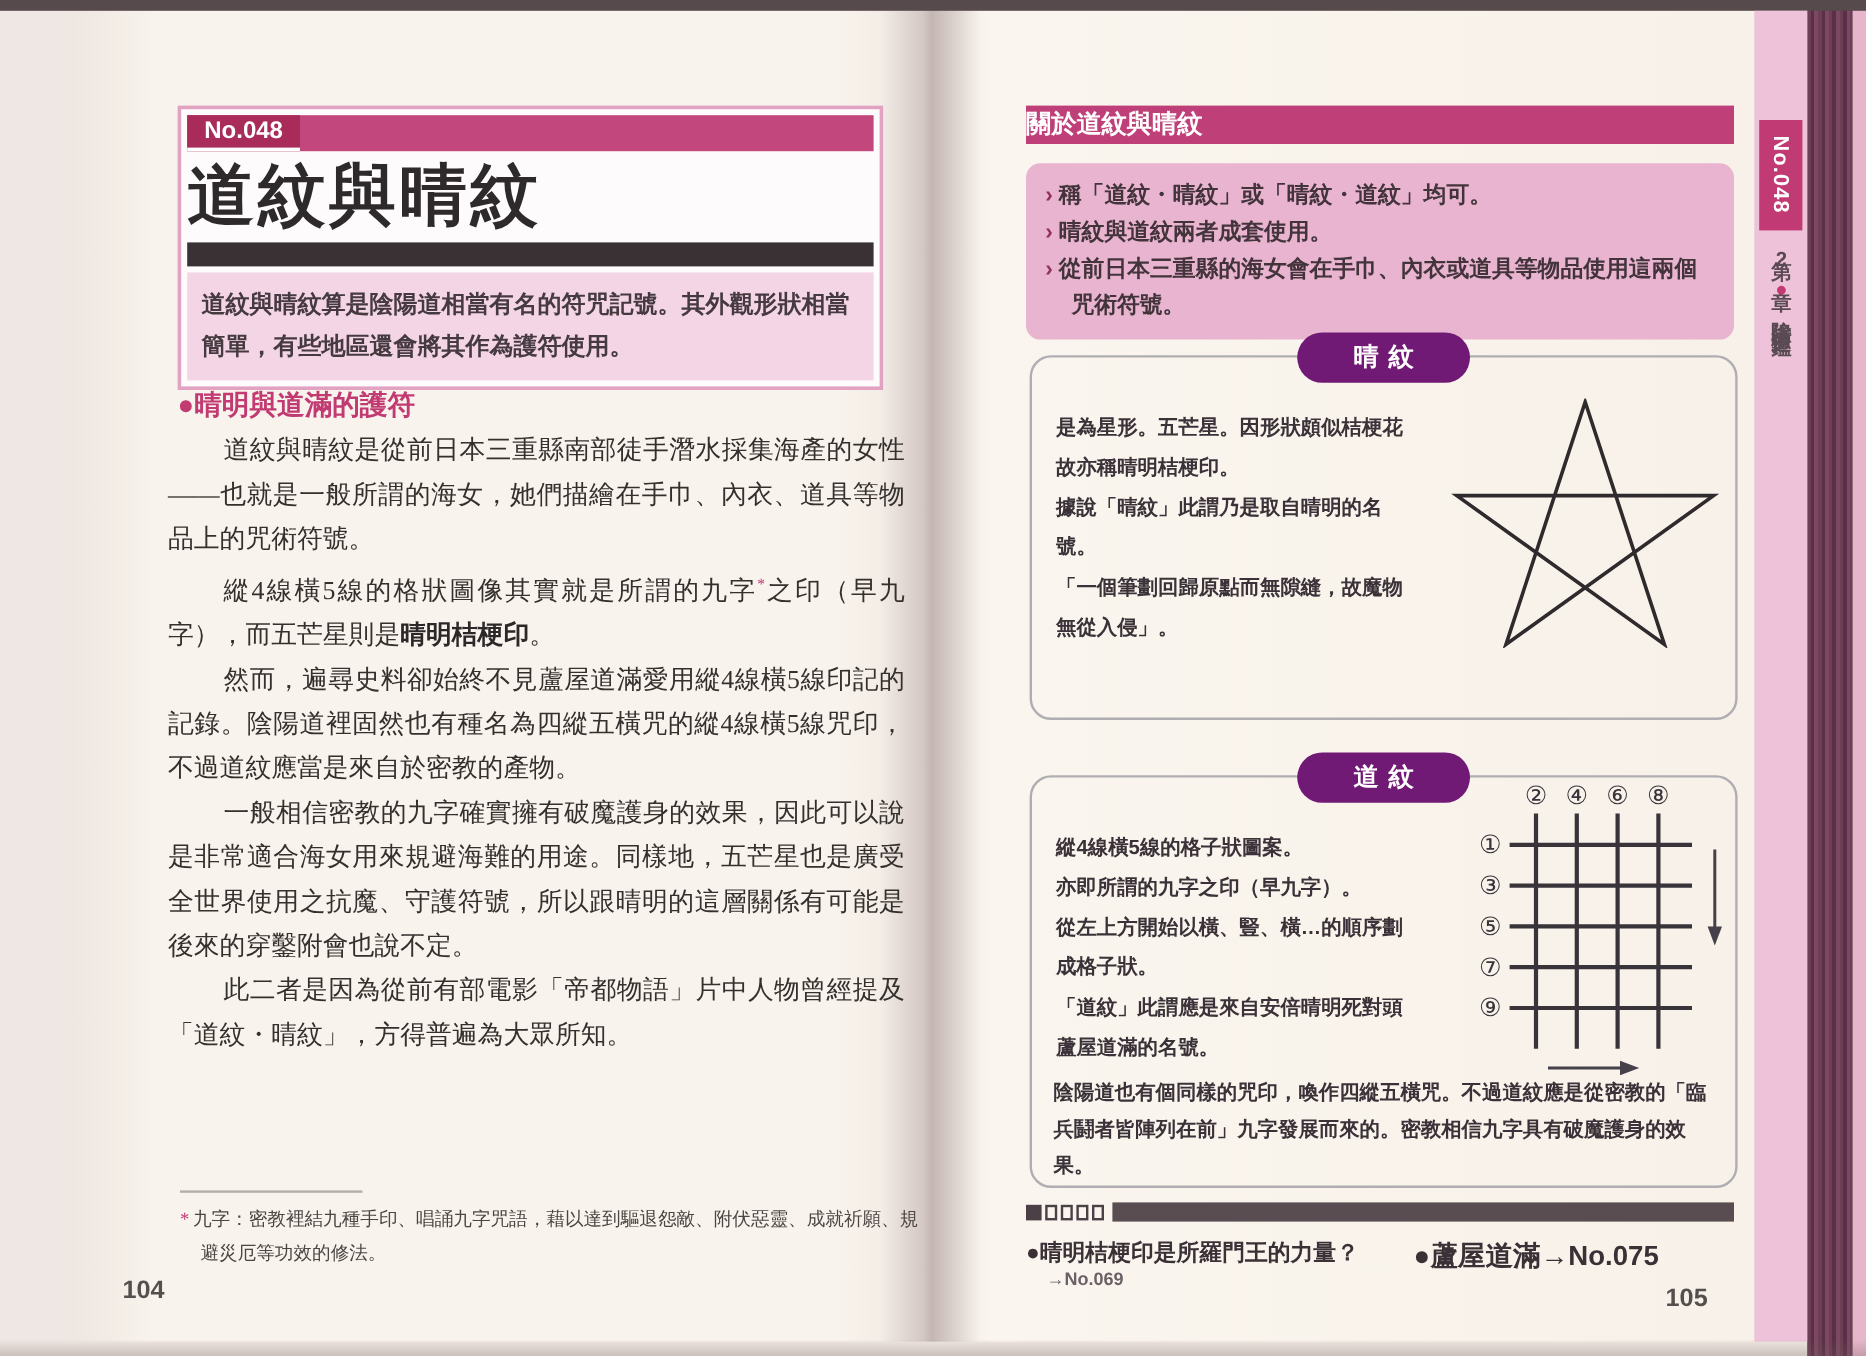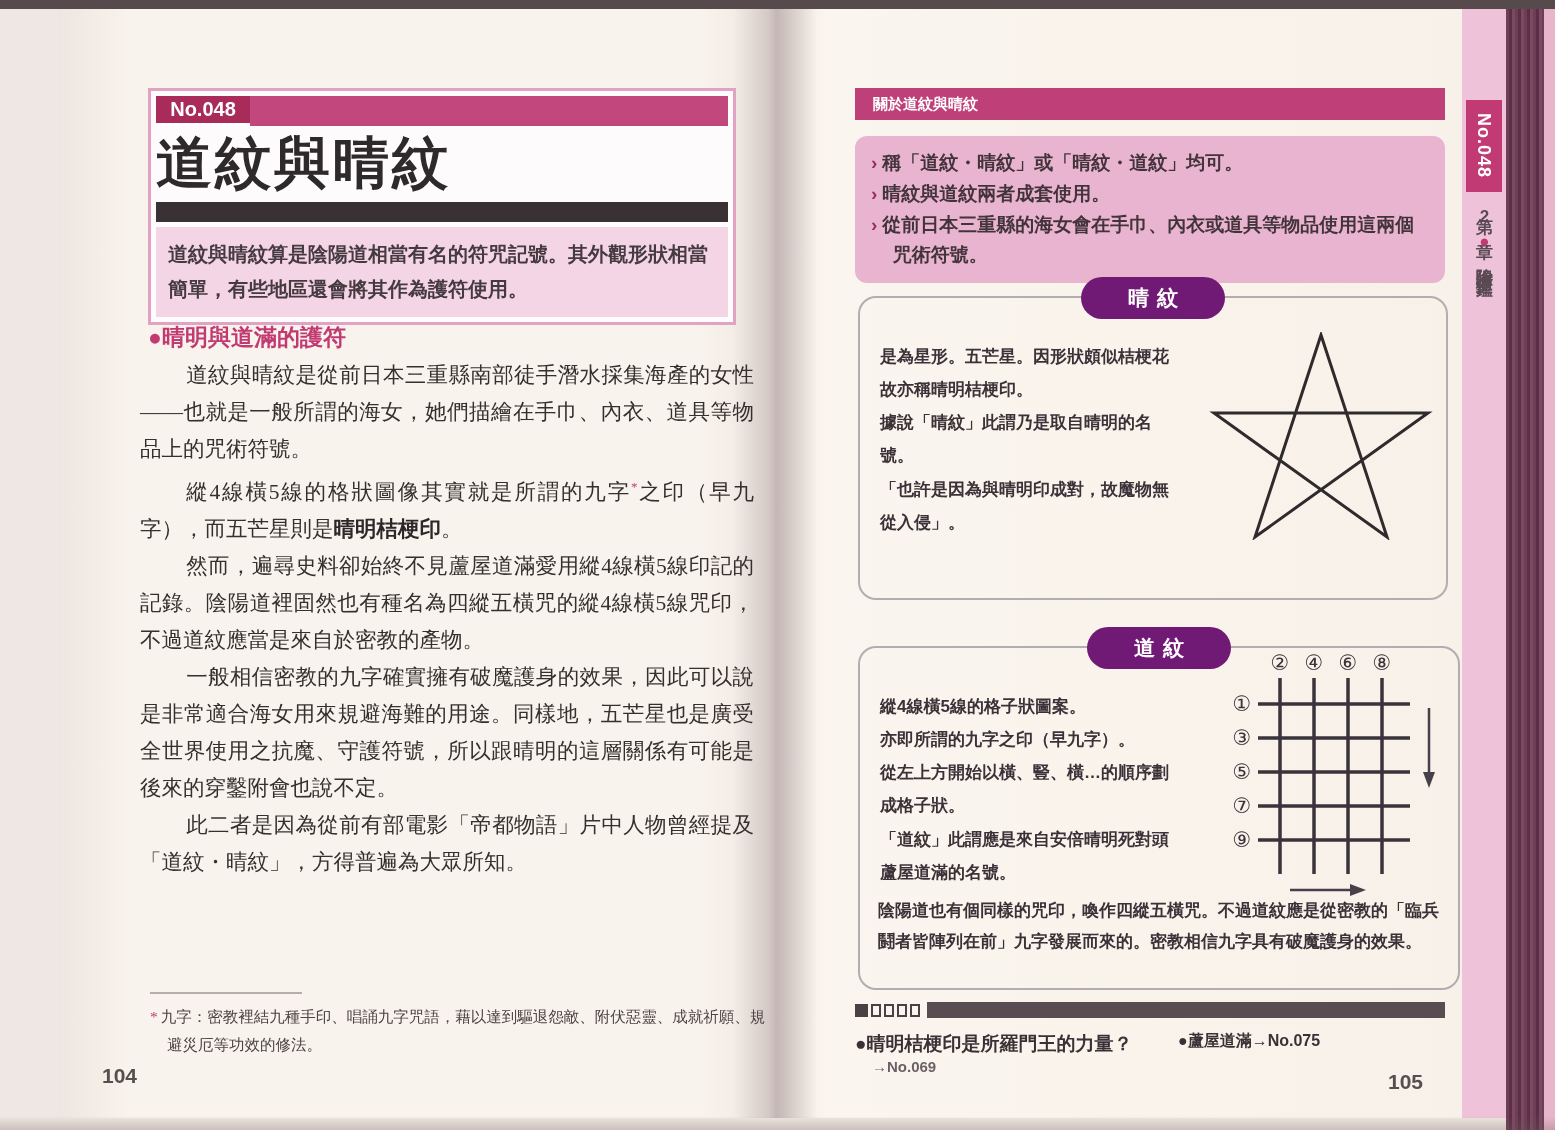--- a/index.html
+++ b/index.html
@@ -46,50 +46,50 @@
             font-family:"Liberation Serif","DejaVu Serif",serif;
             font-size:15.5px;line-height:1.8;color:#4c4543;padding-left:1.1em;text-indent:-1.1em;}
   .fn-star{color:#c23a72;margin-right:3px;}
 
   .pageno{position:absolute;font-size:21px;font-weight:700;color:#55504e;}
   .pageno-left{left:102px;top:1064px;}
   .pageno-right{left:1388px;top:1070px;}
 
   
   .rp-header{position:absolute;left:855px;top:88px;width:590px;height:32px;background:#bf3f79;
-             color:#fff;font-size:15px;font-weight:800;line-height:32px;padding-left:18px;box-sizing:border-box;}
+             color:#fff;font-size:21px;font-weight:800;line-height:32px;padding-left:0;box-sizing:border-box;}
   .rp-bullets{position:absolute;left:855px;top:136px;width:590px;background:#e9b4d0;
               border-radius:12px;padding:12px 16px;box-sizing:border-box;}
   .rp-bullets .bullet{font-size:19px;font-weight:600;color:#43343c;line-height:1.62;
               padding-left:1.15em;text-indent:-1.15em;margin:0;}
   .bullet-mark{color:#93305f;margin-right:5px;font-weight:800;}
 
   .sym-box{position:absolute;border:2px solid #b0aeb2;border-radius:18px;}
   #seimon-box{left:858px;top:296px;width:586px;height:300px;}
-  #domon-box{left:858px;top:646px;width:586px;height:340px;padding-left:12px;}
+  #domon-box{left:858px;top:646px;width:586px;height:340px;}
   .pill{position:absolute;top:-21px;left:50%;transform:translateX(-50%);width:144px;height:42px;
         background:#701a75;border-radius:21px;color:#fff;font-size:21px;font-weight:800;
         text-align:center;line-height:42px;letter-spacing:8px;text-indent:8px;}
   .box-lines{position:absolute;left:20px;top:42px;width:305px;font-size:17px;font-weight:600;
              color:#3a3238;line-height:1.95;}
   .box-lines p{margin:0;}
   .box-note{position:absolute;left:18px;right:16px;top:248px;font-size:17px;font-weight:600;
             color:#3a3238;line-height:1.8;}
   .pentagram-svg{position:absolute;left:348px;top:34px;}
   .grid-svg{position:absolute;left:372px;top:2px;}
 
   .related-bar{position:absolute;left:855px;top:1002px;width:590px;height:16px;
                display:flex;align-items:center;gap:3px;}
   .rb-square{width:13px;height:13px;background:#4a4046;}
   .rb-tick{width:10px;height:13px;border:2px solid #4a4046;box-sizing:border-box;}
   .rb-bar{flex:1;height:16px;background:#5a4d52;margin-left:4px;}
 
   .link-left{position:absolute;left:855px;top:1031px;font-size:19px;font-weight:700;color:#3a3136;}
   .link-left-ref{position:absolute;left:872px;top:1058px;font-size:15px;font-weight:600;color:#6b6066;}
-  .link-right{position:absolute;left:1178px;top:1031px;font-size:16px;font-weight:700;color:#3a3136;}
+  .link-right{position:absolute;left:1178px;top:1031px;font-size:23px;font-weight:700;color:#3a3136;}
 
   
   .side-strip{position:absolute;left:1462px;top:9px;width:44px;height:1109px;background:#eec2d8;}
   .side-badge{position:absolute;left:1466px;top:100px;width:36px;height:92px;background:#c13a73;
               color:#fff;writing-mode:vertical-rl;font-size:18px;font-weight:800;
               line-height:36px;letter-spacing:1px;text-align:center;}
   .side-chapter{position:absolute;left:1466px;top:204px;width:36px;height:430px;
                 writing-mode:vertical-rl;text-orientation:upright;font-size:17px;font-weight:700;
                 color:#5a4a54;letter-spacing:3px;line-height:36px;}
   .side-dot{color:#c13a73;}
@@ -136,21 +136,21 @@
       <p class="bullet"><span class="bullet-mark">›</span>稱「道紋・晴紋」或「晴紋・道紋」均可。</p>
       <p class="bullet"><span class="bullet-mark">›</span>晴紋與道紋兩者成套使用。</p>
       <p class="bullet"><span class="bullet-mark">›</span>從前日本三重縣的海女會在手巾、內衣或道具等物品使用這兩個咒術符號。</p>
     </div>
 
   <div class="sym-box" id="seimon-box">
     <div class="pill">晴紋</div>
     <div class="box-lines">
         <p>是為星形。五芒星。因形狀頗似桔梗花故亦稱晴明桔梗印。</p>
         <p>據說「晴紋」此謂乃是取自晴明的名號。</p>
-        <p>「也許是因為與晴明印成對，故魔物無從入侵」。</p>
+        <p>「一個筆劃回歸原點而無隙縫，故魔物無從入侵」。</p>
       </div>
     <svg class="pentagram-svg" width="226" height="208" viewBox="0 0 226 208">
       <path d="M113,3 L179,205 L6,81 L220,81 L47,205 Z" fill="none" stroke="#2f2b2d" stroke-width="3" stroke-linejoin="miter"></path>
     </svg>
   </div>
 
   <div class="sym-box" id="domon-box">
     <div class="pill">道紋</div>
     <div class="box-lines">
         <p>縱4線橫5線的格子狀圖案。</p>

